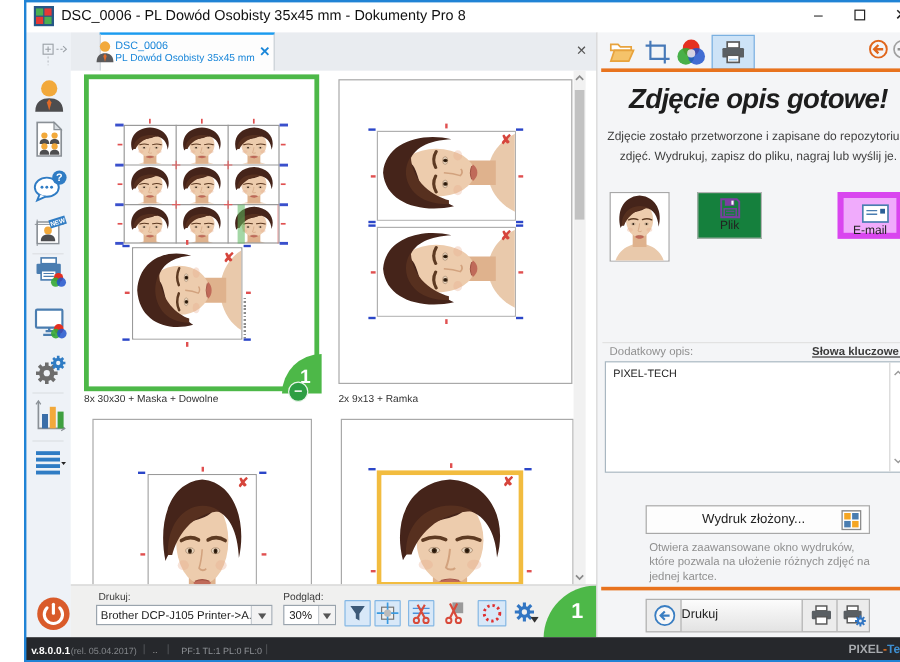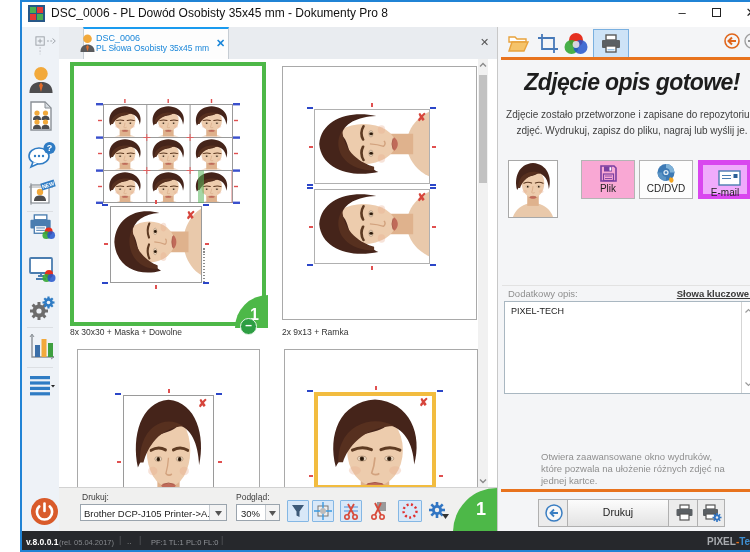--- a/index.html
+++ b/index.html
@@ -204,21 +204,21 @@
     <svg class="abs" style="left:10px;top:470px" width="29" height="29" viewBox="0 0 29 29">
       <circle cx="14.5" cy="14.5" r="13.5" fill="#d95b2b"></circle>
       <path d="M14.5,6.5 L14.5,14" stroke="#fff" stroke-width="2.6" stroke-linecap="round"></path>
       <path d="M9.2,9.5 A7.6,7.6 0 1 0 19.8,9.5" stroke="#fff" stroke-width="2.6" fill="none" stroke-linecap="round"></path>
     </svg>
   </div>
 
   <div id="tabbar">
     <div id="tab">
       <div class="abs" style="left:12px;top:4px;font-size:9px;color:#1b87d9">DSC_0006</div>
-      <div class="abs" style="left:12px;top:14px;font-size:8.5px;color:#1b87d9;white-space:nowrap">PL Słowa Osobisty 35x45 mm</div>
+      <div class="abs" style="left:12px;top:14px;font-size:8.5px;color:#1b87d9;white-space:nowrap">PL Dowód Osobisty 35x45 mm</div>
       <div class="abs" style="left:132px;top:8px;color:#1b87d9;font-size:11px;font-weight:bold">✕</div>
       <svg class="abs" style="left:-4px;top:4px" width="15" height="20" viewBox="0 0 16 21">
         <circle cx="8" cy="6" r="4.6" fill="#f2a93b"></circle>
         <path d="M0.5,20 C0.5,14 4,12 8,12 C12,12 15.5,14 15.5,20 Z" fill="#5a5a5c"></path>
         <path d="M8,12.5 L9.5,14.5 L8,19.5 L6.5,14.5 Z" fill="#e06a28"></path>
       </svg>
     </div>
     <div class="abs" style="left:421px;top:9px;color:#555;font-size:11px">✕</div>
   </div>
 
@@ -494,41 +494,30 @@
     </svg>
     <div class="oline" style="top:30px"></div>
 
     <div class="abs" style="left:0;top:42px;width:268px;text-align:center;font-size:23px;font-weight:bold;font-style:italic;color:#1d1d1d;letter-spacing:-0.6px">Zdjęcie opis gotowe!</div>
     <div class="abs" style="left:0;top:80px;width:268px;text-align:center;font-size:10px;line-height:15.5px;color:#3f3f3f">Zdjęcie zostało przetworzone i zapisane do repozytorium<br>zdjęć. Wydrukuj, zapisz do pliku, nagraj lub wyślij je.</div>
 
     <svg class="abs" style="left:10px;top:133px;border:1px solid #a8a8a8" width="50" height="58" viewBox="0 0 100 116" preserveAspectRatio="none">
         <use href="#head"></use>
       </svg>
 
-    <div class="abs" style="left:83px;top:133px;width:54px;height:39px;background:#f9a8d4;border:1px solid #b4b4b4">
+    <div class="abs" style="left:83px;top:133px;width:54px;height:39px;background:#15803d;border:1px solid #b4b4b4">
       <svg style="position:absolute;left:17px;top:3px" width="19" height="19" viewBox="0 0 19 19">
         <path d="M2,2 L15,2 L17,4 L17,17 L2,17 Z" fill="none" stroke="#7b3fa0" stroke-width="1.6"></path>
         <rect x="5" y="2.5" width="8" height="5" fill="#7b3fa0"></rect>
         <rect x="10.5" y="3.2" width="1.8" height="3.4" fill="#fff"></rect>
         <rect x="4.5" y="10" width="10" height="6.5" fill="none" stroke="#7b3fa0" stroke-width="1.2"></rect>
         <path d="M6,12 L13,12 M6,14.5 L13,14.5" stroke="#7b3fa0" stroke-width="0.9"></path>
       </svg>
       <div style="position:absolute;left:0;top:22px;width:100%;text-align:center;font-size:10px;color:#222">Plik</div>
     </div>
-    <div class="abs" style="left:141px;top:133px;width:54px;height:39px;background:#fdfdfd;border:1px solid #b4b4b4">
-      <svg style="position:absolute;left:16px;top:2px" width="21" height="21" viewBox="0 0 21 21">
-        <circle cx="10" cy="9.5" r="8.5" fill="#3d7ab5"></circle>
-        <path d="M10,1 A8.5,8.5 0 0 1 18.5,9.5 L14,9.5 A4.5,4.5 0 0 0 10,5 Z" fill="#7fb2d8"></path>
-        <path d="M10,18 A8.5,8.5 0 0 1 1.5,9.5 L6,9.5 A4.5,4.5 0 0 0 10,14 Z" fill="#5a93c4"></path>
-        <circle cx="10" cy="9.5" r="2.6" fill="#ddeaf4"></circle>
-          <circle cx="10" cy="9.5" r="1.2" fill="#3d7ab5"></circle>
-        <path d="M14.5,19.5 C12.5,18 12.8,15.5 14.2,13.8 C14.6,15 15.4,15.4 16,14.2 C17.5,15.6 18,17.3 17.2,18.6 C16.5,19.8 15.4,20.1 14.5,19.5 Z" fill="#f5a623"></path>
-      </svg>
-      <div style="position:absolute;left:0;top:22px;width:100%;text-align:center;font-size:10px;color:#222">CD/DVD</div>
-    </div>
     <div class="abs" style="left:200px;top:133px;width:54px;height:39px;background:#f0abfc;border:5px solid #d946ef">
       <svg style="position:absolute;left:15px;top:5px" width="23" height="16" viewBox="0 0 23 16">
         <rect x="1" y="1" width="21" height="14" fill="#fff" stroke="#4a7db0" stroke-width="1.4"></rect>
         <path d="M4,5.5 L13,5.5 M4,8.5 L13,8.5" stroke="#4a7db0" stroke-width="1.2"></path>
         <rect x="15.5" y="4" width="4" height="4" fill="#2b5f96"></rect>
       </svg>
       <div style="position:absolute;left:0;top:22px;width:100%;text-align:center;font-size:10px;color:#222">E-mail</div>
     </div>
 
 
@@ -540,31 +529,41 @@
       <div style="position:absolute;left:6px;top:4px;font-size:9px;color:#222">PIXEL-TECH</div>
       <div style="position:absolute;right:14px;top:0;width:1px;height:100%;background:#d5d5d5"></div>
       <svg style="position:absolute;right:4px;top:6px" width="7" height="6" viewBox="0 0 7 6">
           <path d="M0.5,4.5 L3.5,1.5 L6.5,4.5" stroke="#9a9a9a" stroke-width="1.2" fill="none"></path>
         </svg>
       <svg style="position:absolute;right:4px;bottom:6px" width="7" height="6" viewBox="0 0 7 6">
           <path d="M0.5,1.5 L3.5,4.5 L6.5,1.5" stroke="#9a9a9a" stroke-width="1.2" fill="none"></path>
         </svg>
     </div>
 
+    <div class="abs" style="left:40px;top:394px;width:187px;height:24px;background:#fdfdfd;border:1px solid #a8a8a8">
+      <div style="position:absolute;left:0;top:5px;width:178px;text-align:center;font-size:11px;color:#222">Wydruk złożony...</div>
+      <svg style="position:absolute;right:6px;top:3px" width="17" height="17" viewBox="0 0 17 17">
+        <rect x="0.7" y="0.7" width="15.6" height="15.6" fill="#fff" stroke="#8a8a8a" stroke-width="1.2"></rect>
+        <rect x="2.5" y="2.5" width="5.4" height="5.4" fill="#f5a623"></rect>
+        <rect x="9.1" y="2.5" width="5.4" height="5.4" fill="#4a7db0"></rect>
+        <rect x="2.5" y="9.1" width="5.4" height="5.4" fill="#4a7db0"></rect>
+        <rect x="9.1" y="9.1" width="5.4" height="5.4" fill="#f5a623"></rect>
+      </svg>
+    </div>
     <div class="abs" style="left:43px;top:424px;width:200px;font-size:9.5px;line-height:12px;color:#8f8f8f">Otwiera zaawansowane okno wydruków,<br>które pozwala na ułożenie różnych zdjęć na<br>jednej kartce.</div>
 
     <div class="oline" style="top:462px"></div>
 
     <div class="abs" style="left:40px;top:472px;width:187px;height:28px;background:#ececec;border:1px solid #b0b0b0">
       <svg style="position:absolute;left:6px;top:4px" width="18" height="18" viewBox="0 0 18 18">
         <circle cx="9" cy="9" r="8" fill="#f8f8f8" stroke="#3a7ec2" stroke-width="1.5"></circle>
         <path d="M13,9 L6,9 M9,5.5 L5.5,9 L9,12.5" stroke="#3a7ec2" stroke-width="1.8" fill="none"></path>
       </svg>
       <div style="position:absolute;left:28px;top:0;width:102px;height:26px;background:linear-gradient(#fcfcfc,#e3e3e3);border-left:1px solid #b0b0b0;border-right:1px solid #b0b0b0">
-        <div style="position:absolute;left:0;top:6px;width:100%;text-align:center;font-size:10.5px;color:#222">Drukuj</div>
+        <div style="position:absolute;left:0;top:6px;width:100%;text-align:left;font-size:10.5px;color:#222">Drukuj</div>
       </div>
       <svg style="position:absolute;left:136px;top:4px" width="19" height="18" viewBox="0 0 19 18">
         <rect x="5" y="1" width="9" height="4" fill="#fff" stroke="#555" stroke-width="1.2"></rect>
         <rect x="1.5" y="5" width="16" height="7" rx="1" fill="#5a5f63"></rect>
         <rect x="5" y="10" width="9" height="6" fill="#fff" stroke="#555" stroke-width="1.2"></rect>
       </svg>
       <div style="position:absolute;left:158px;top:0;width:1px;height:26px;background:#b0b0b0"></div>
       <svg style="position:absolute;left:163px;top:4px" width="20" height="19" viewBox="0 0 20 19">
         <rect x="4" y="1" width="9" height="4" fill="#fff" stroke="#555" stroke-width="1.2"></rect>
         <rect x="1" y="5" width="15" height="7" rx="1" fill="#5a5f63"></rect>

